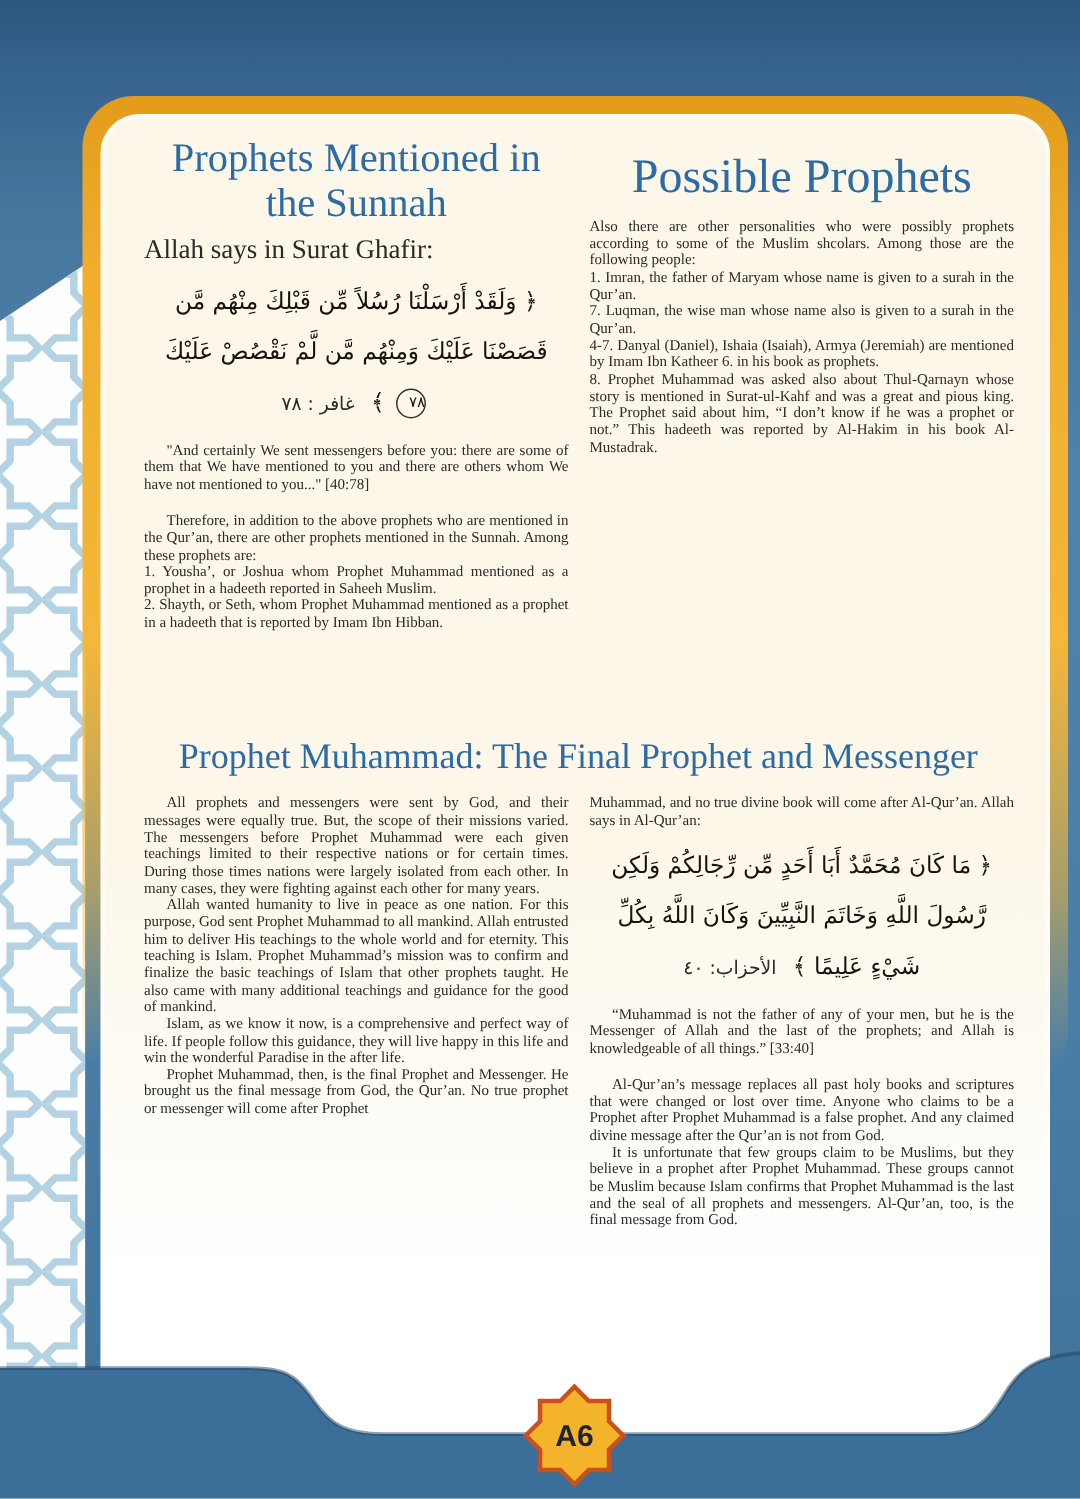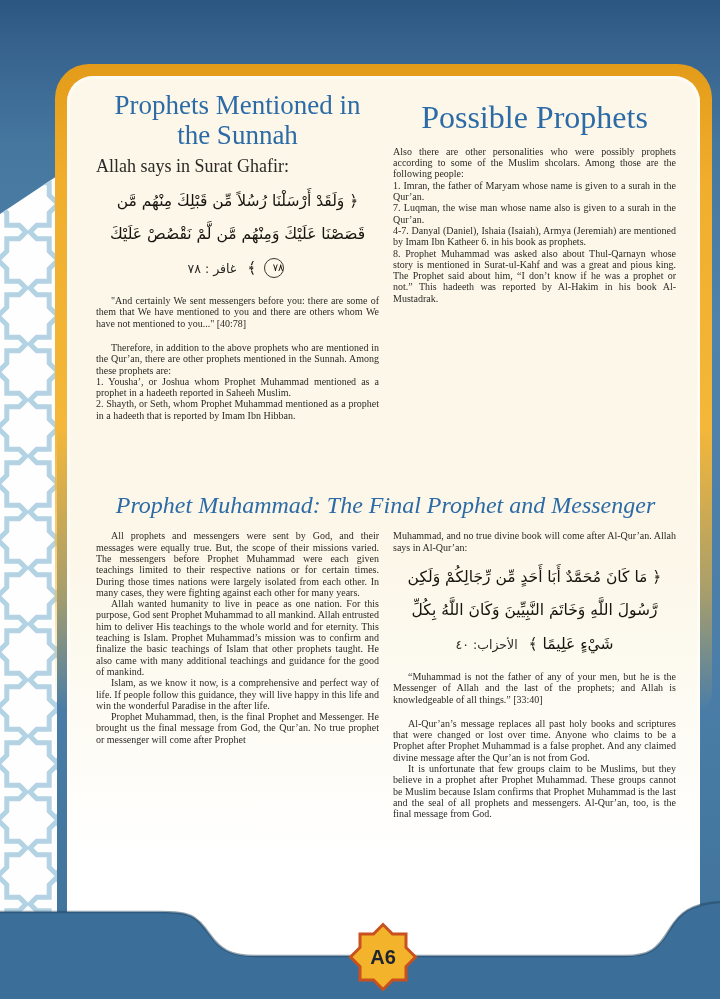--- a/index.html
+++ b/index.html
@@ -36,21 +36,20 @@
   h1.sec-title{
     font-family:"Liberation Serif",serif;font-weight:normal;
     color:#2c6ba6;text-align:center;margin:0 0 6px 0;
     font-size:27px;line-height:1.12;
   }
   h1.possible{font-size:32px;margin-top:10px;margin-bottom:10px;}
   h2.final-title{
     font-family:"Liberation Serif",serif;font-weight:normal;
     color:#2c6ba6;text-align:center;font-size:24px;line-height:1.1;
     margin:14px 0 12px 0;
-    font-style:italic;
   }
   .body-text p{
     margin:0;font-size:10px;line-height:1.13;color:#2b2a26;
     text-align:justify;
   }
   .body-text p.ind{text-indent:1.5em;}
   .quote-gap p:first-child{margin-bottom:13px;}
   p.lead-line{margin:3px 0 2px 0;font-size:18px;line-height:1.15;color:#2b2a26;}
   
   .ayah{

